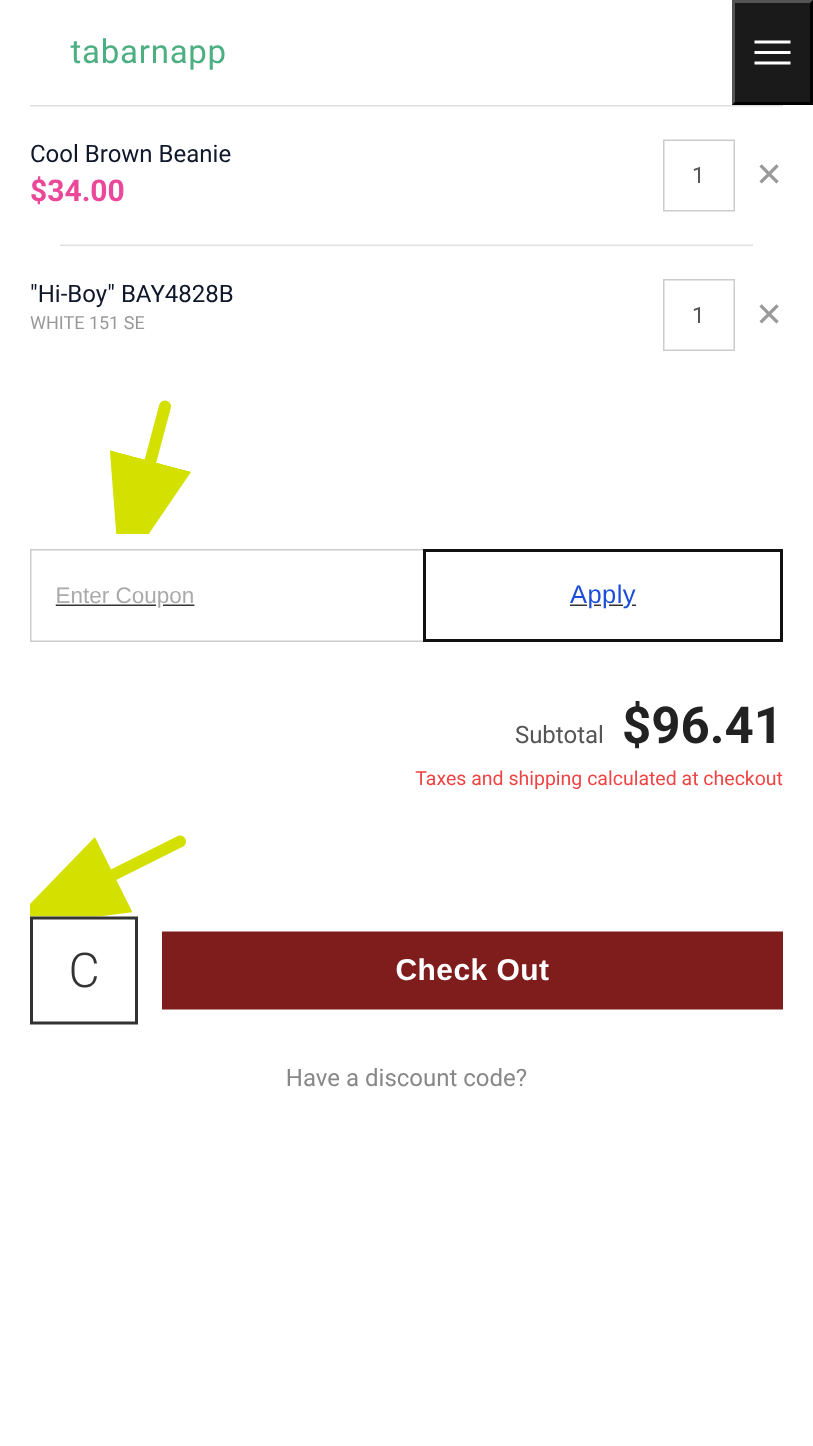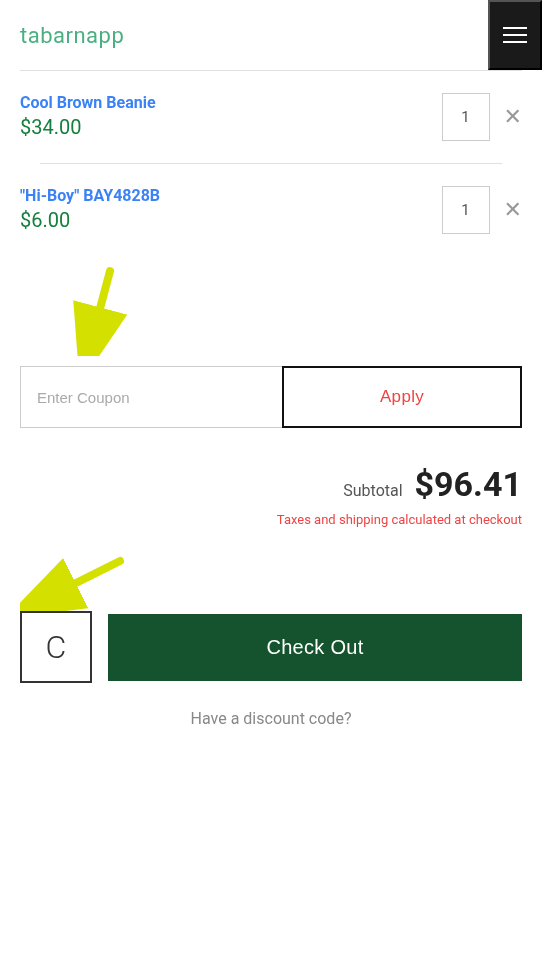--- a/index.html
+++ b/index.html
@@ -14,20 +14,21 @@
     }
 
     
     .header {
       display: flex;
       align-items: center;
       justify-content: space-between;
       padding: 0 20px;
       height: 70px;
       background: #ffffff;
+      margin-left: 27px;
     }
 
     .logo {
       font-size: 22px;
       color: #4caf82;
       font-weight: 400;
       letter-spacing: 0.5px;
     }
 
     .hamburger-btn {
@@ -68,35 +69,35 @@
       align-items: flex-start;
       justify-content: space-between;
     }
 
     .item-info {
       flex: 1;
     }
 
     .item-name {
       font-size: 16px;
-      font-weight: 700;
-      color: #3b82f6;
+      font-weight: 400;
+      color: #0f172a;
       margin-bottom: 3px;
     }
 
     .item-sku {
       font-size: 12px;
       color: #999;
       margin-bottom: 6px;
     }
 
     .item-price {
       font-size: 20px;
-      font-weight: 400;
-      color: #15803d;
+      font-weight: 700;
+      color: #ec4899;
     }
 
     .item-controls {
       display: flex;
       align-items: center;
       gap: 14px;
     }
 
     .qty-box {
       width: 48px;
@@ -127,20 +128,21 @@
     }
 
     
     .coupon-section {
       padding: 10px 20px 20px 20px;
     }
 
     .coupon-row {
       display: flex;
       height: 62px;
+      text-decoration: underline;
     }
 
     .coupon-input {
       flex: 1;
       border: 1px solid #ccc;
       border-right: none;
       padding: 0 16px;
       font-size: 15px;
       color: #aaa;
       background: #fff;
@@ -150,21 +152,21 @@
     .coupon-input::placeholder {
       color: #aaa;
     }
 
     .apply-btn {
       width: 240px;
       border: 2px solid #111;
       background: #fff;
       font-size: 17px;
       font-weight: 500;
-      color: #ef4444;
+      color: #1d4ed8;
       cursor: pointer;
       letter-spacing: 0.3px;
     }
 
     
     .subtotal-section {
       padding: 16px 20px 4px 20px;
       display: flex;
       align-items: baseline;
       justify-content: flex-end;
@@ -206,26 +208,26 @@
       justify-content: center;
       background: #fff;
       font-size: 32px;
       font-weight: 300;
       color: #333;
       flex-shrink: 0;
     }
 
     .checkout-btn {
       flex: 1;
-      height: 67px;
-      background: #14532d;
+      height: 52px;
+      background: #7f1d1d;
       border: none;
       color: #fff;
       font-size: 20px;
-      font-weight: 400;
+      font-weight: 700;
       cursor: pointer;
       letter-spacing: 0.3px;
     }
 
     .discount-link {
       text-align: center;
       padding: 6px 20px 20px 20px;
       font-size: 16px;
       color: #888;
     }
@@ -255,21 +257,21 @@
       <div class="qty-box">1</div>
       <button class="remove-btn">✕</button>
     </div>
   </div>
 
   <div class="divider"></div>
 
   <div class="cart-item">
     <div class="item-info">
       <div class="item-name">"Hi-Boy" BAY4828B</div>
-      <div class="item-price">$6.00</div>
+      <div class="item-sku">WHITE 151 SE</div>
     </div>
     <div class="item-controls">
       <div class="qty-box">1</div>
       <button class="remove-btn">✕</button>
     </div>
   </div>
 
 </section>
 
 <div class="arrow-container" style="justify-content: flex-start; padding-left: 60px;">

